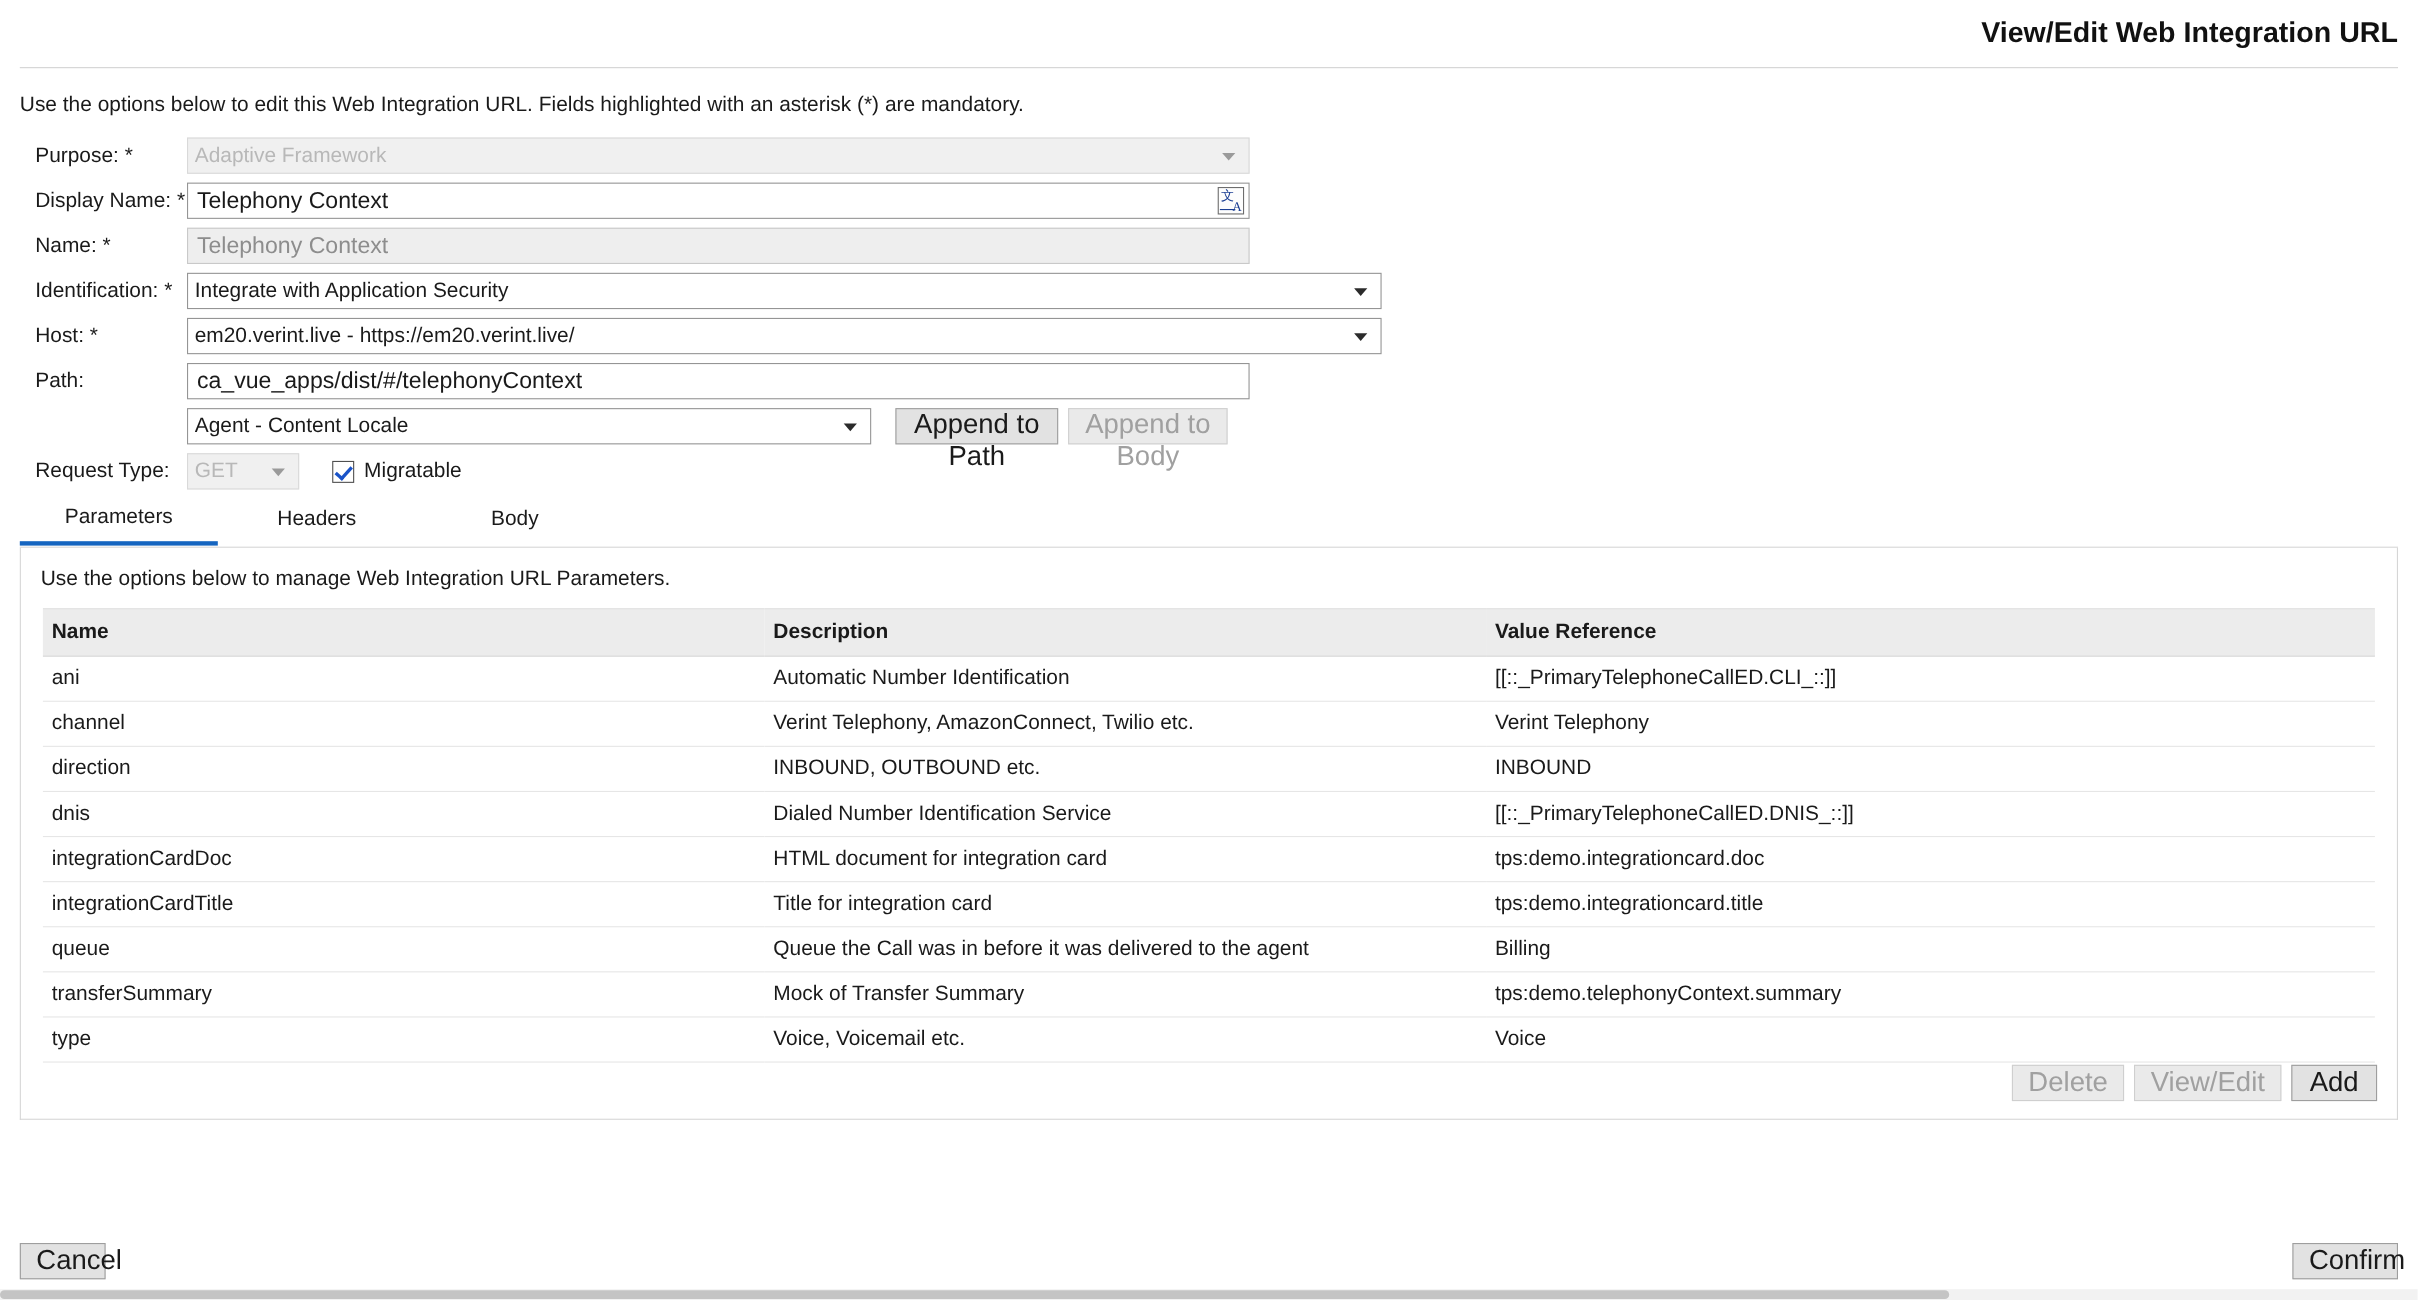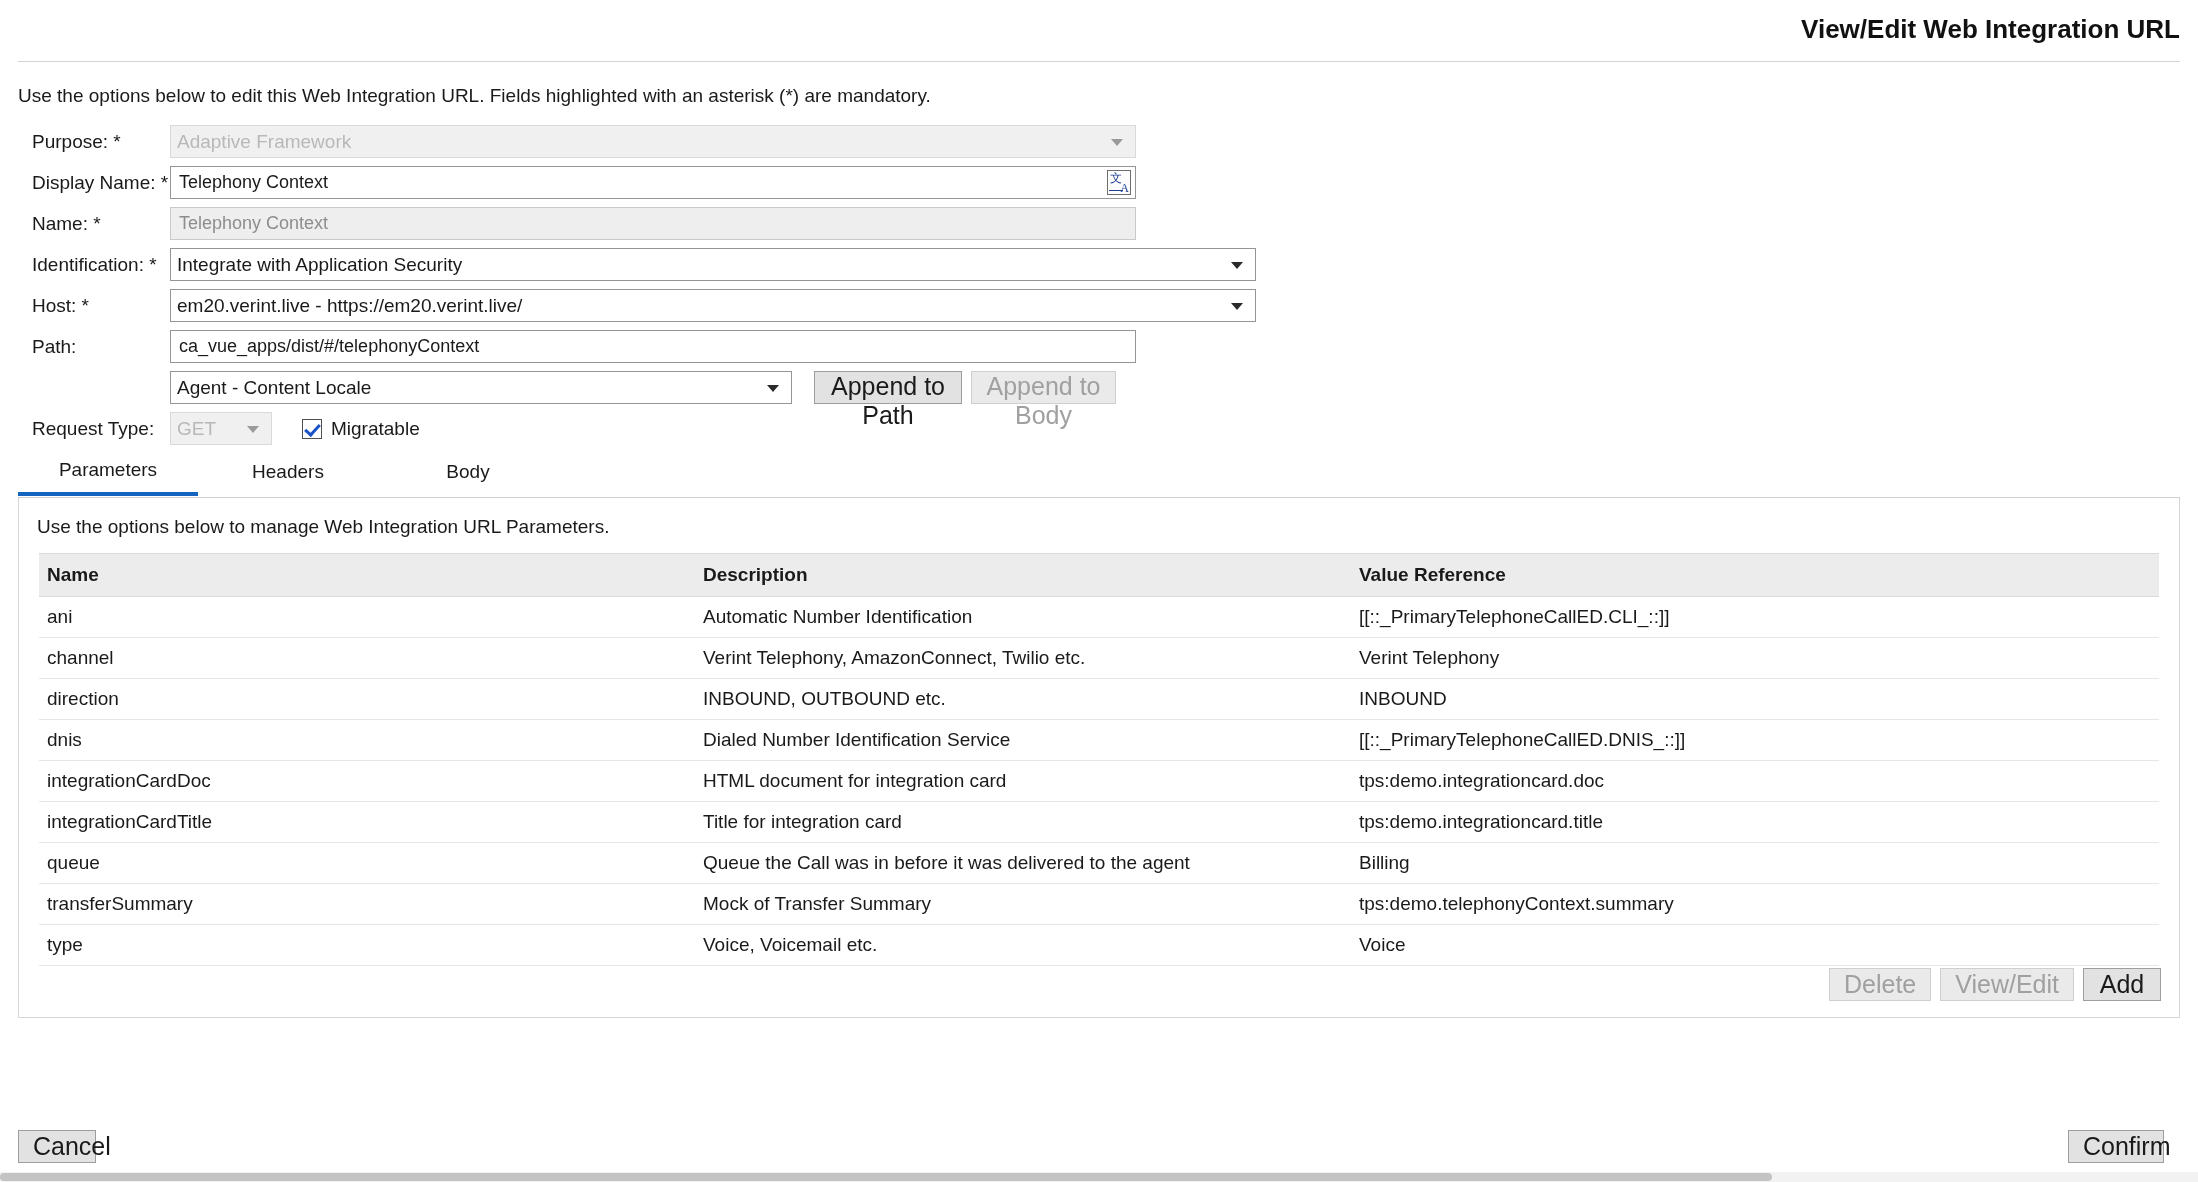--- a/index.html
+++ b/index.html
@@ -62,21 +62,21 @@
   .ctrl {
     position: relative;
   }
   input.txt, .fakeinput {
     box-sizing: border-box;
     height: 33px;
     width: 966px;
     border: 1px solid #959595;
     background: #ffffff;
     font-family: "Liberation Sans", sans-serif;
-    font-size: 18px;
+    font-size: 21px;
     color: #1a1a1a;
     padding: 0 8px;
     line-height: 31px;
     border-radius: 0;
     outline: none;
   }
   .fakeinput.disabled, input.txt:disabled {
     background: #eeeeee;
     color: #8d8d8d;
     border: 1px solid #c9c9c9;
@@ -294,21 +294,21 @@
     height: 34px;
   }
   .footer .btn.cancel {
     position: absolute;
     left: 0;
     width: 78px;
     text-align: right;
   }
   .footer .btn.confirm {
     position: absolute;
-    right: 16px;
+    right: 0;
     width: 96px;
     text-align: right;
   }
   
   .hscroll {
     position: absolute;
     left: 0; right: 0; bottom: 0;
     height: 10px;
     background: #f2f2f2;
   }

